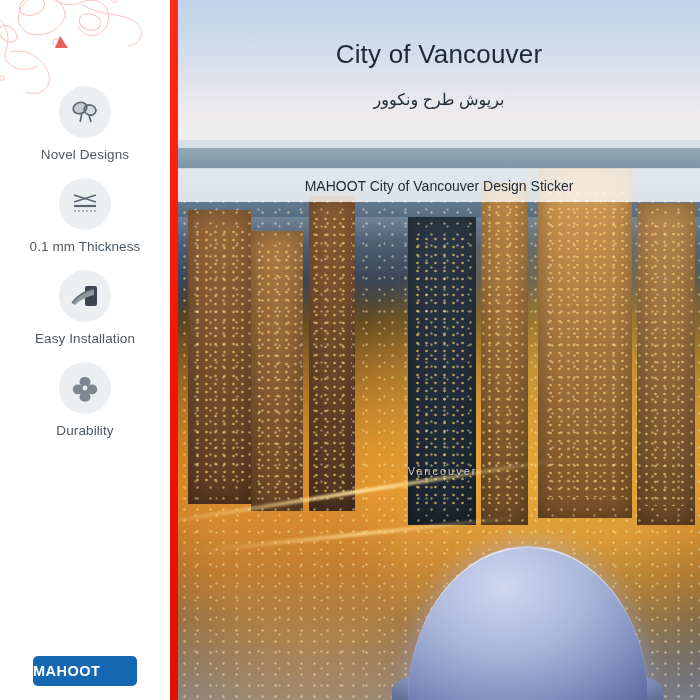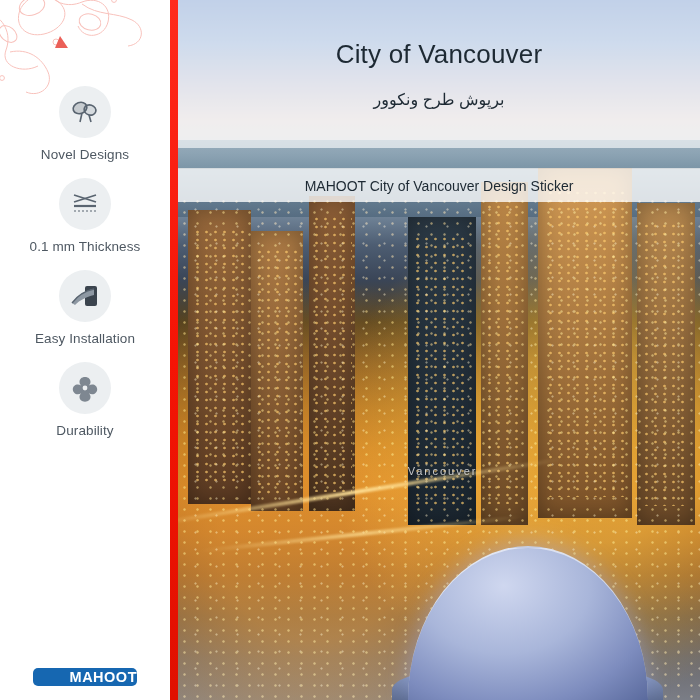--- a/index.html
+++ b/index.html
@@ -62,26 +62,26 @@
     letter-spacing: .1px;
     text-align: center;
     white-space: nowrap;
   }
 
   .brand {
     position: absolute;
     left: 50%;
     transform: translateX(-50%);
     bottom: 14px;
-    width: 104px; height: 18px;
+    width: 104px; height: 30px;
     background: #1667b1;
     border-radius: 5px;
     display: flex;
     align-items: center;
-    justify-content: flex-end;
+    justify-content: flex-start;
   }
   .brand-text {
     color: #ffffff;
     font-size: 14.5px;
     font-weight: bold;
     letter-spacing: .5px;
   }
 
   
   .divider {

